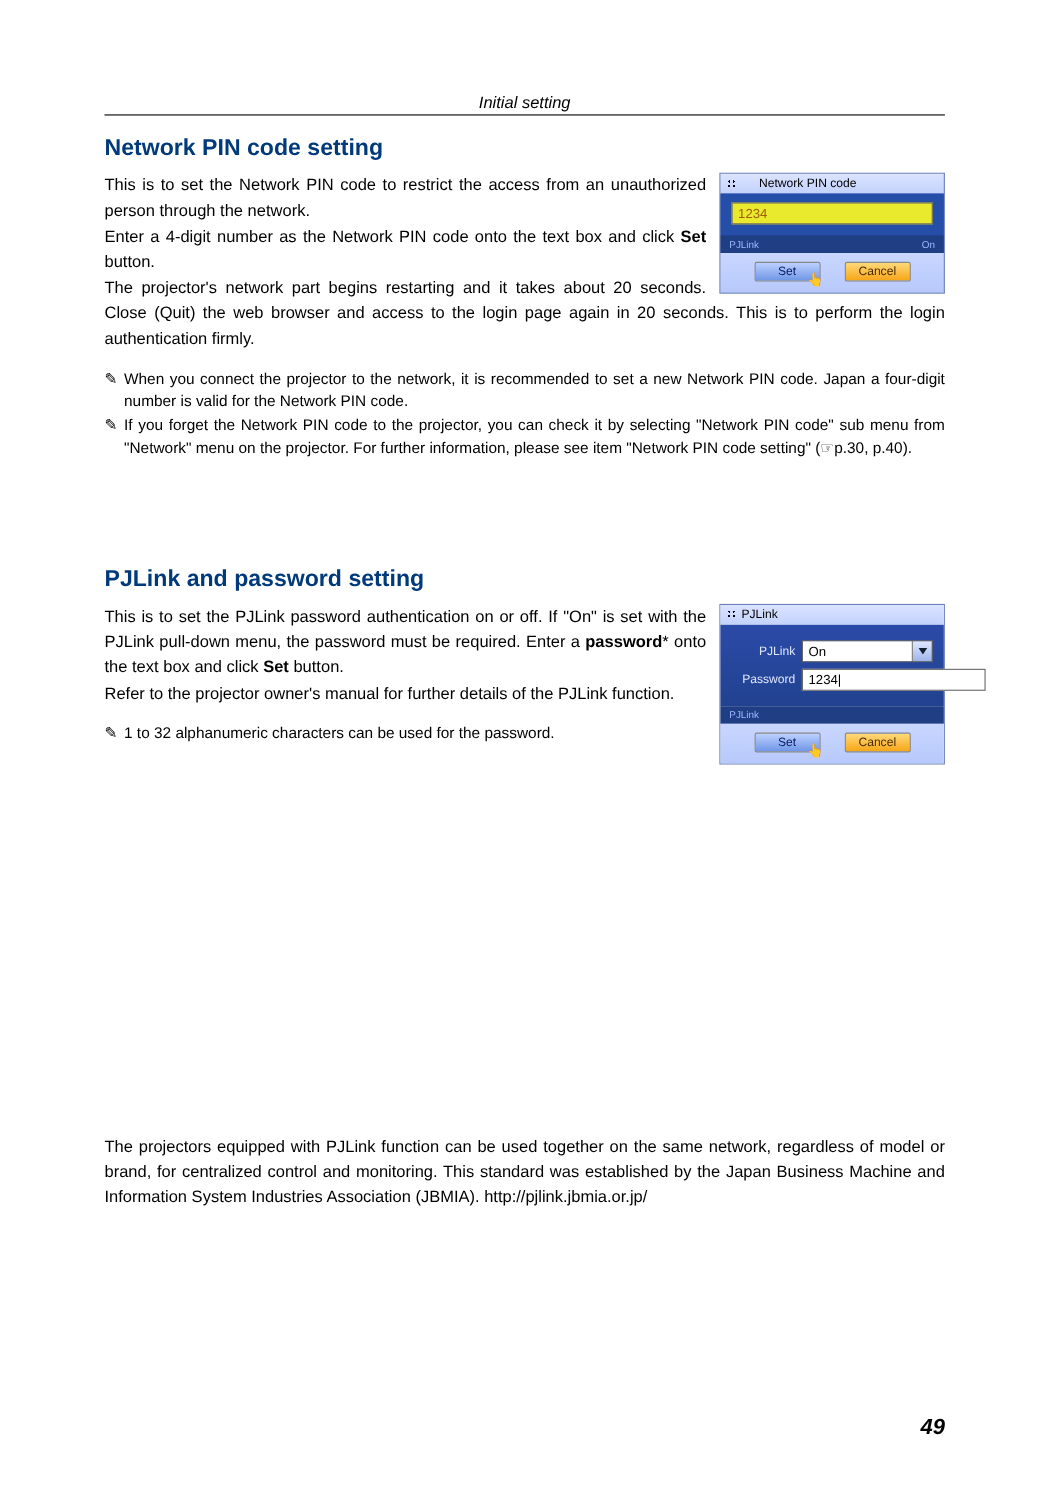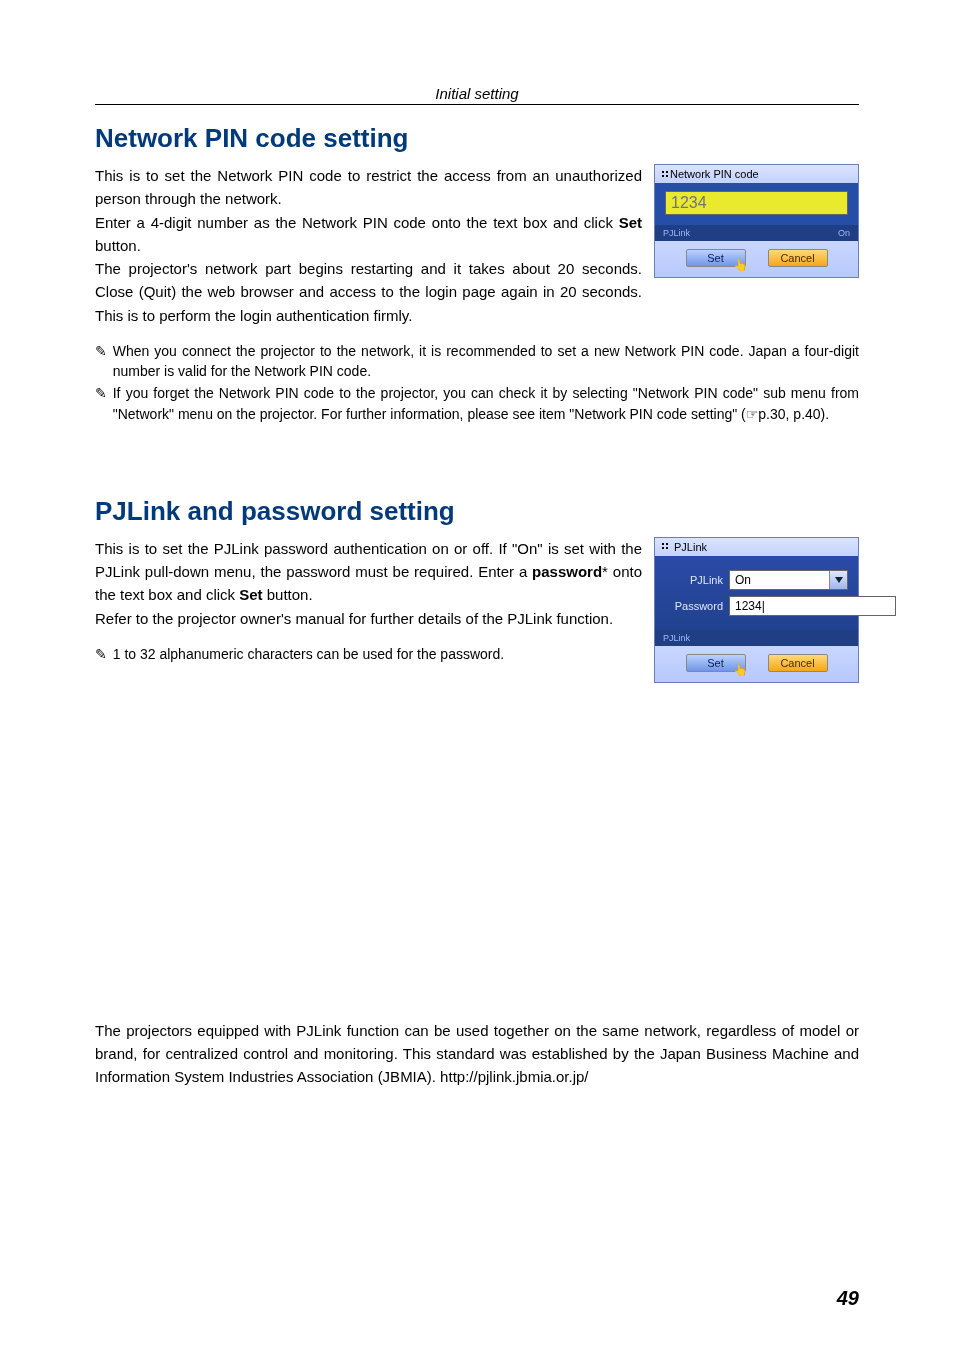--- a/index.html
+++ b/index.html
@@ -16,21 +16,21 @@
   }
   .breadcrumb-row {
     border-bottom: 1px solid #000;
     padding-bottom: 2px;
     margin-bottom: 18px;
     text-align: center;
     font-style: italic;
     font-size: 15px;
   }
   .section-hd {
-    font-size: 26px;
+    font-size: 21px;
     font-weight: 700;
     color: #003a7a;
     margin-bottom: 10px;
   }
   .section-hd.black { color: #000; }
   .body-para {
     font-size: 15px;
     line-height: 1.55;
     text-align: justify;
     margin-bottom: 0;
@@ -59,41 +59,41 @@
     padding: 0;
     font-size: 11px;
   }
   .pin-titlebar {
     background: linear-gradient(#dbe3ff, #c3d2fc);
     color: #000;
     padding: 3px 6px;
     font-size: 11px;
     display: flex;
     align-items: center;
-    gap: 0;
+    gap: 20px;
   }
   .tb-dots {
     width: 9px; height: 9px; display:inline-block;
     background:
       radial-gradient(circle at 2px 2px,#000 1px,transparent 1px),
       radial-gradient(circle at 6px 2px,#000 1px,transparent 1px),
       radial-gradient(circle at 2px 6px,#000 1px,transparent 1px),
       radial-gradient(circle at 6px 6px,#000 1px,transparent 1px);
   }
   .pin-body {
     padding: 8px 10px 10px 10px;
     background: #244ea8;
   }
   .pin-input {
     width: 100%;
     background: #e9e92d;
     border: 1px solid #666;
     padding: 2px 5px;
-    font-size: 16px;
-    color: #737373;
+    font-size: 12px;
+    color: #a16207;
   }
   .pin-small-row {
     background: #1f3e84;
     color: #9bb8ff;
     font-size: 9px;
     padding: 3px 8px;
     display:flex; justify-content:space-between;
   }
   .pin-buttons {
     display:flex; gap: 22px; justify-content:center;
@@ -188,21 +188,21 @@
 
   .page-num {
     position:absolute;
     bottom: 40px;
     right: 95px;
     font-style: italic;
     font-weight: 700;
     font-size: 20px;
   }
 
-  .section-gap-lg { margin-top: 70px; }
+  .section-gap-lg { margin-top: 96px; }
   .section-gap-xl { margin-top: 330px; }
 
 </style>
 </head>
 <body>
 
 <div class="page">
 
   <div class="breadcrumb-row">
     <span>Initial setting</span>

